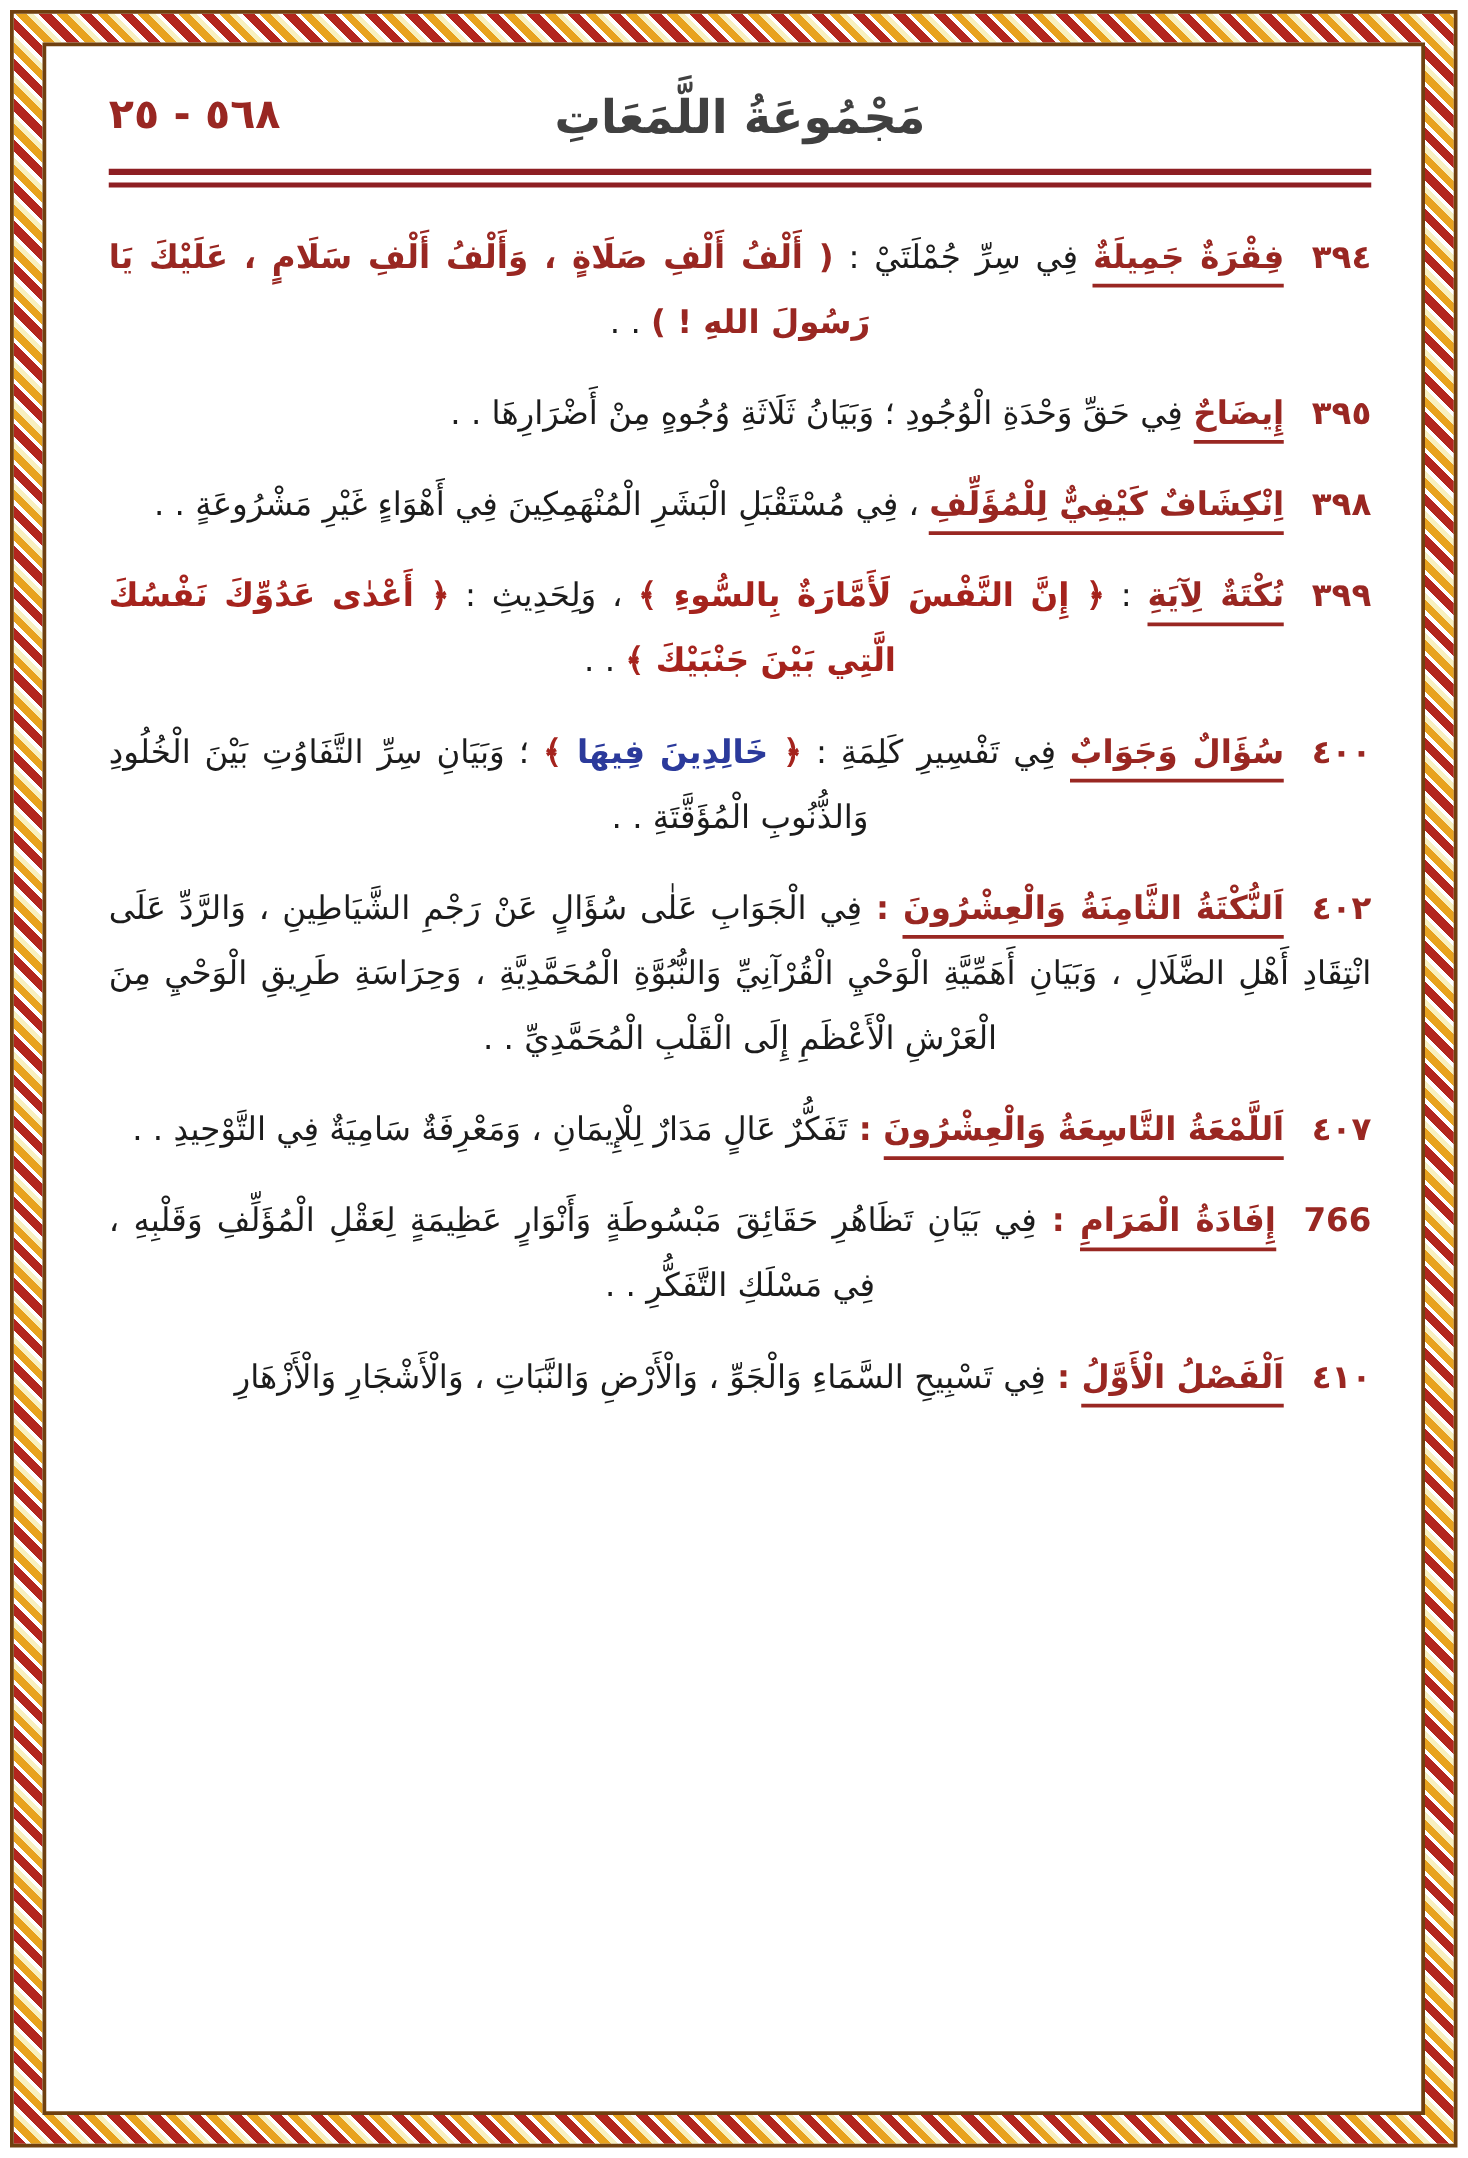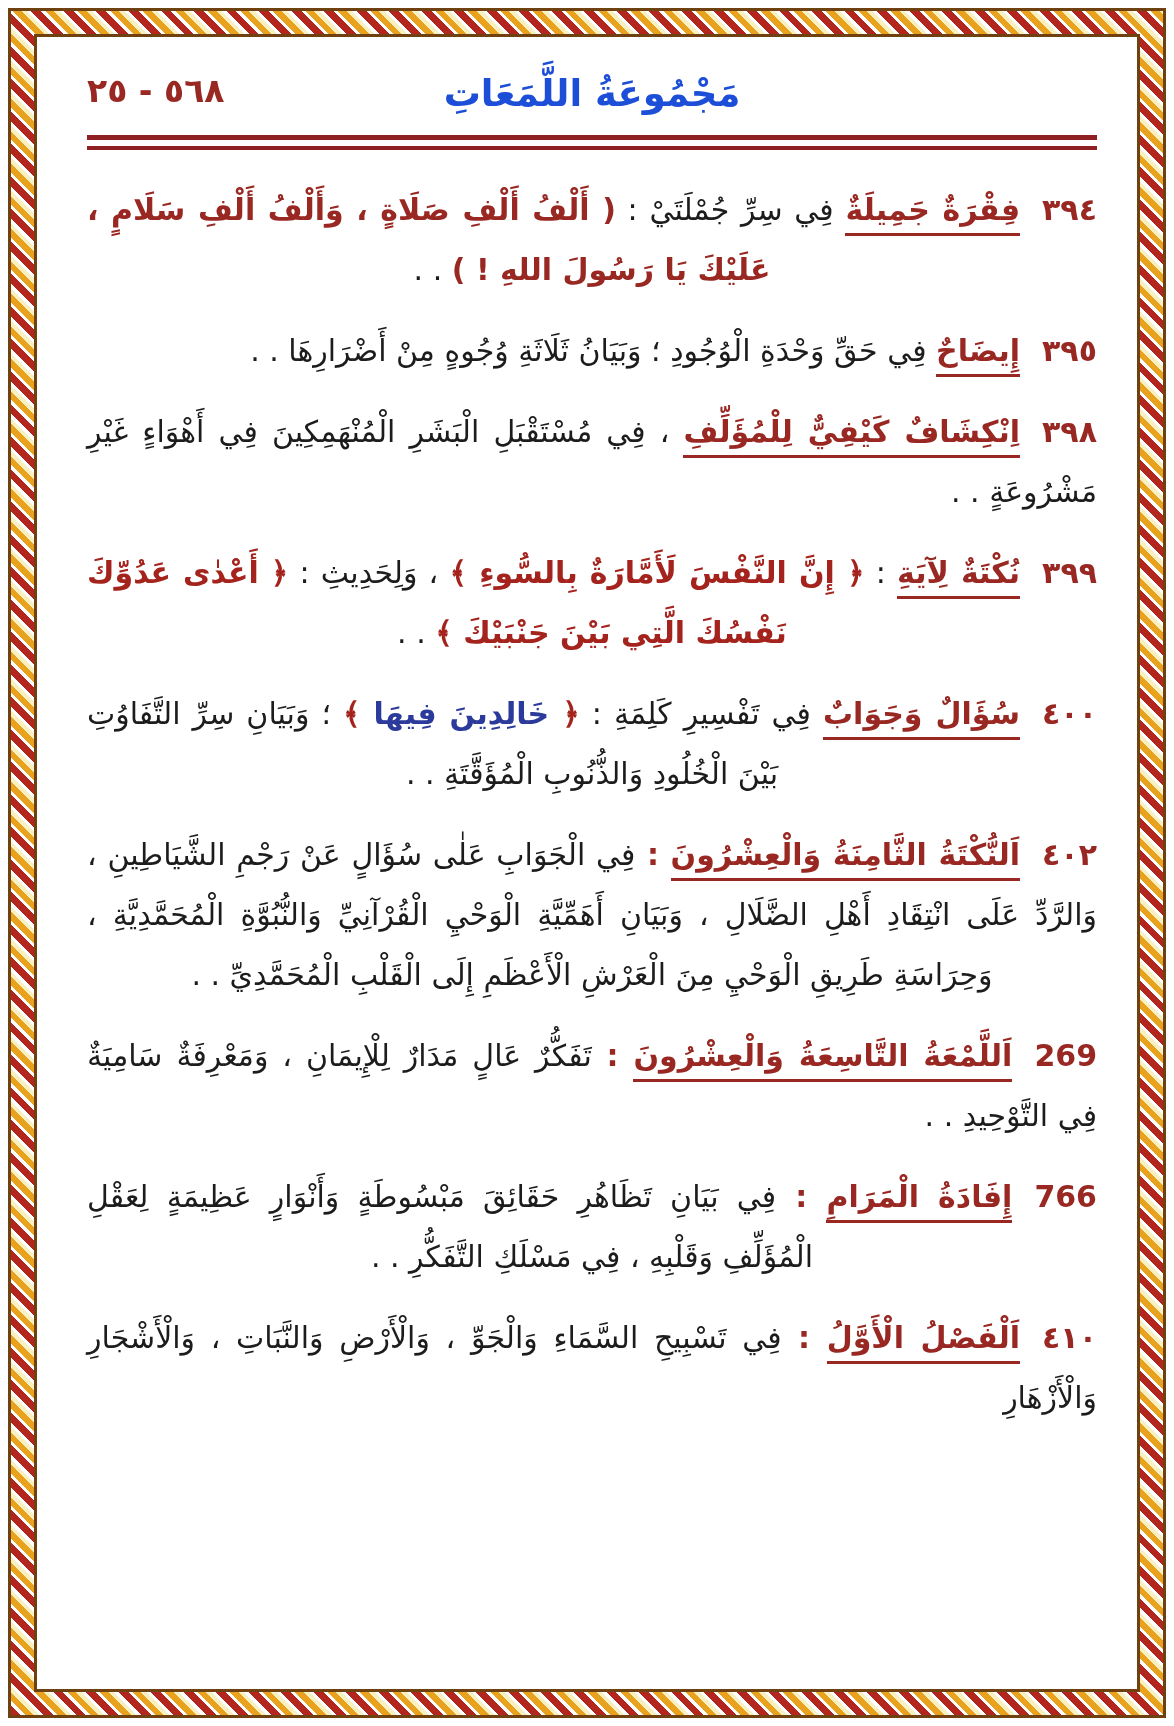--- a/index.html
+++ b/index.html
@@ -21,28 +21,28 @@
   .content{
     position:absolute;top:37px;bottom:37px;left:37px;right:37px;
     padding:20px 40px 0 50px;direction:rtl;overflow:hidden;
   }
   header{position:relative;height:74px;}
   .page-number{
     position:absolute;left:0;top:14px;color:#992722;font-weight:bold;font-size:33px;
     direction:rtl;
   }
   .book-title{
-    margin:0;text-align:center;color:#1d4ed8;font-weight:bold;font-size:37px;line-height:74px;
+    margin:0;text-align:center;color:#404040;font-weight:bold;font-size:37px;line-height:74px;
   }
   .double-rule{
     border-top:5px solid #8e1f23;border-bottom:4px solid #8e1f23;height:6px;
     margin:4px 0 30px 0;
   }
   .entry{
-    margin:0 0 21px 0;color:#1c1c1c;font-size:30px;line-height:2.0;
+    margin:0 0 21px 0;color:#1c1c1c;font-size:26px;line-height:2.0;
     direction:rtl;text-align:justify;
   }
   .entry.center-last{text-align-last:center;}
   .num{color:#992722;font-weight:bold;margin-left:22px;}
   .seg-title{
     color:#992722;font-weight:bold;
     border-bottom:3px solid #992722;padding-bottom:6px;
   }
   .seg-red{color:#992722;font-weight:bold;}
   .seg-black{color:#1c1c1c;}
@@ -65,18 +65,18 @@
 
     <div class="double-rule"></div>
 
     <main id="entries">
         <p class="entry center-last"><span class="num">٣٩٤</span><span class="seg-title">فِقْرَةٌ جَمِيلَةٌ</span><span class="seg-black"> فِي سِرِّ جُمْلَتَيْ : </span><span class="seg-red">( أَلْفُ أَلْفِ صَلَاةٍ ، وَأَلْفُ أَلْفِ سَلَامٍ ، عَلَيْكَ يَا رَسُولَ اللهِ ! )</span><span class="seg-black"> . .</span></p>
         <p class="entry"><span class="num">٣٩٥</span><span class="seg-title">إِيضَاحٌ</span><span class="seg-black"> فِي حَقِّ وَحْدَةِ الْوُجُودِ ؛ وَبَيَانُ ثَلَاثَةِ وُجُوهٍ مِنْ أَضْرَارِهَا . .</span></p>
         <p class="entry"><span class="num">٣٩٨</span><span class="seg-title">اِنْكِشَافٌ كَيْفِيٌّ لِلْمُؤَلِّفِ</span><span class="seg-black"> ، فِي مُسْتَقْبَلِ الْبَشَرِ الْمُنْهَمِكِينَ فِي أَهْوَاءٍ غَيْرِ مَشْرُوعَةٍ . .</span></p>
         <p class="entry center-last"><span class="num">٣٩٩</span><span class="seg-title">نُكْتَةٌ لِآيَةِ</span><span class="seg-black"> : </span><span class="seg-verse-red">﴿ إِنَّ النَّفْسَ لَأَمَّارَةٌ بِالسُّوءِ ﴾</span><span class="seg-black"> ، وَلِحَدِيثِ : </span><span class="seg-verse-red">﴿ أَعْدٰى عَدُوِّكَ نَفْسُكَ الَّتِي بَيْنَ جَنْبَيْكَ ﴾</span><span class="seg-black"> . .</span></p>
         <p class="entry center-last"><span class="num">٤٠٠</span><span class="seg-title">سُؤَالٌ وَجَوَابٌ</span><span class="seg-black"> فِي تَفْسِيرِ كَلِمَةِ : </span><span class="seg-bracket-red">﴿ </span><span class="seg-verse-blue">خَالِدِينَ فِيهَا</span><span class="seg-bracket-red"> ﴾</span><span class="seg-black"> ؛ وَبَيَانِ سِرِّ التَّفَاوُتِ بَيْنَ الْخُلُودِ وَالذُّنُوبِ الْمُؤَقَّتَةِ . .</span></p>
         <p class="entry center-last"><span class="num">٤٠٢</span><span class="seg-title">اَلنُّكْتَةُ الثَّامِنَةُ وَالْعِشْرُونَ</span><span class="seg-red"> : </span><span class="seg-black">فِي الْجَوَابِ عَلٰى سُؤَالٍ عَنْ رَجْمِ الشَّيَاطِينِ ، وَالرَّدِّ عَلَى انْتِقَادِ أَهْلِ الضَّلَالِ ، وَبَيَانِ أَهَمِّيَّةِ الْوَحْيِ الْقُرْآنِيِّ وَالنُّبُوَّةِ الْمُحَمَّدِيَّةِ ، وَحِرَاسَةِ طَرِيقِ الْوَحْيِ مِنَ الْعَرْشِ الْأَعْظَمِ إِلَى الْقَلْبِ الْمُحَمَّدِيِّ . .</span></p>
-        <p class="entry"><span class="num">269</span><span class="seg-title">اَللَّمْعَةُ التَّاسِعَةُ وَالْعِشْرُونَ</span><span class="seg-red"> : </span><span class="seg-black">تَفَكُّرٌ عَالٍ مَدَارٌ لِلْإِيمَانِ ، وَمَعْرِفَةٌ سَامِيَةٌ فِي التَّوْحِيدِ . .</span></p>
+        <p class="entry"><span class="num">٤٠٧</span><span class="seg-title">اَللَّمْعَةُ التَّاسِعَةُ وَالْعِشْرُونَ</span><span class="seg-red"> : </span><span class="seg-black">تَفَكُّرٌ عَالٍ مَدَارٌ لِلْإِيمَانِ ، وَمَعْرِفَةٌ سَامِيَةٌ فِي التَّوْحِيدِ . .</span></p>
         <p class="entry center-last"><span class="num">766</span><span class="seg-title">إِفَادَةُ الْمَرَامِ</span><span class="seg-red"> : </span><span class="seg-black">فِي بَيَانِ تَظَاهُرِ حَقَائِقَ مَبْسُوطَةٍ وَأَنْوَارٍ عَظِيمَةٍ لِعَقْلِ الْمُؤَلِّفِ وَقَلْبِهِ ، فِي مَسْلَكِ التَّفَكُّرِ . .</span></p>
         <p class="entry"><span class="num">٤١٠</span><span class="seg-title">اَلْفَصْلُ الْأَوَّلُ</span><span class="seg-red"> : </span><span class="seg-black">فِي تَسْبِيحِ السَّمَاءِ وَالْجَوِّ ، وَالْأَرْضِ وَالنَّبَاتِ ، وَالْأَشْجَارِ وَالْأَزْهَارِ</span></p>
       </main>
   </div>
 </div>
 
 </body></html>

